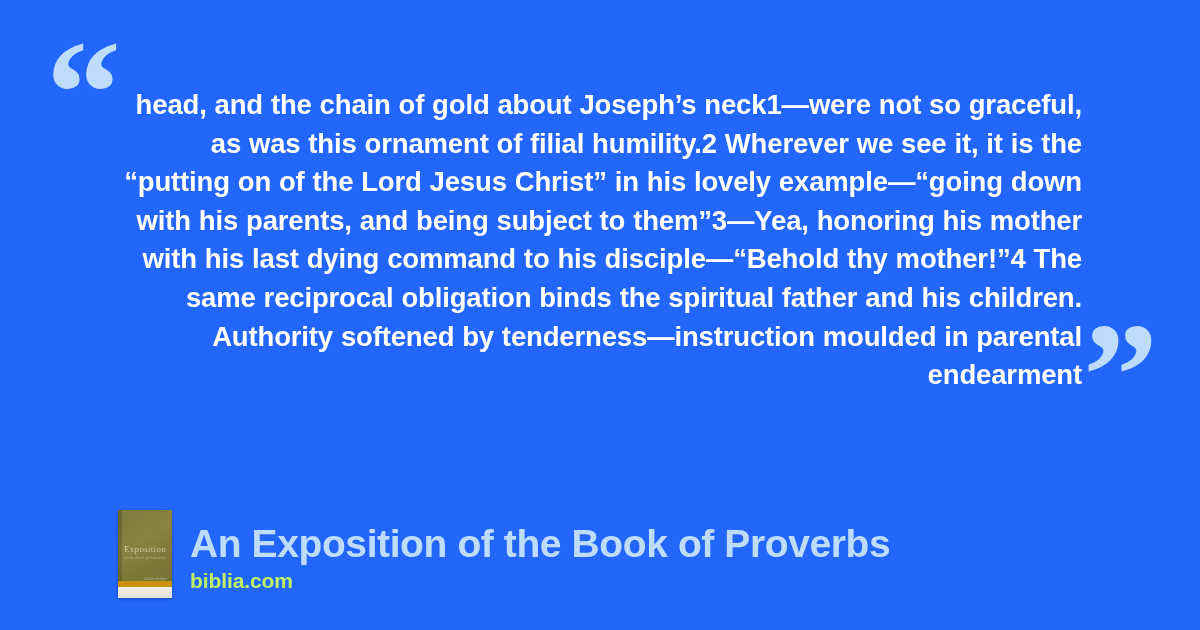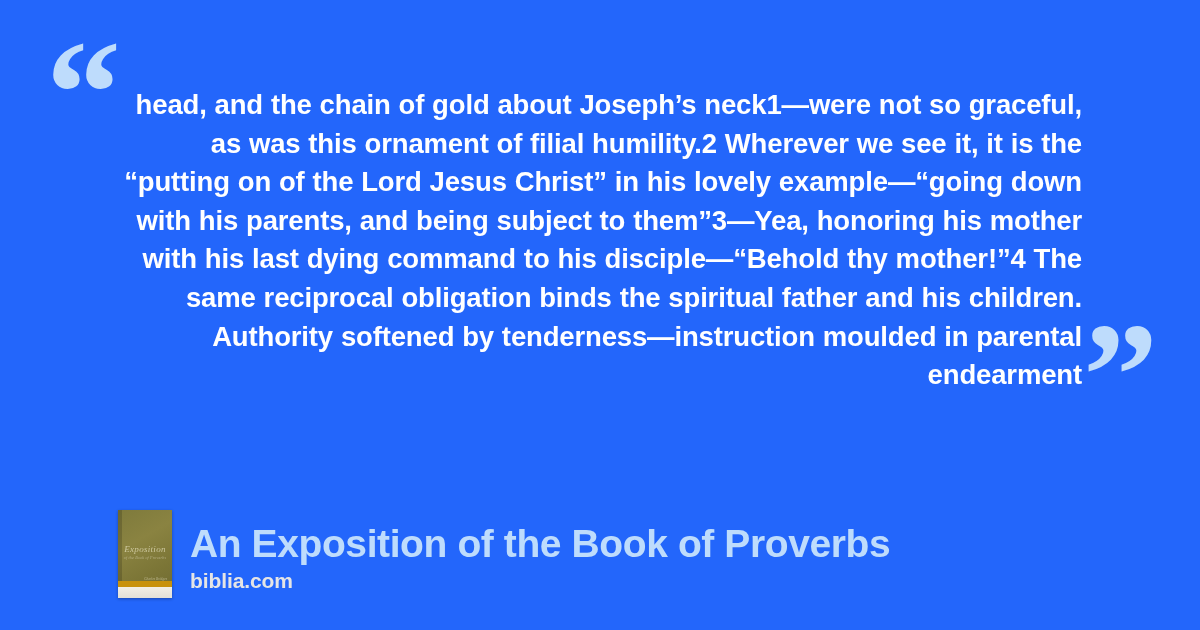--- a/index.html
+++ b/index.html
@@ -85,21 +85,20 @@
     left: 0; top: 0; bottom: 0;
     width: 4px;
     background: rgba(0,0,0,0.16);
   }
   #book-cover-title-script {
     position: absolute;
     left: 0; right: 0;
     top: 34px;
     text-align: center;
     font-family: "Liberation Serif", serif;
-    font-style: italic;
     font-size: 9px;
     color: #d9d4ae;
     opacity: 0.85;
     letter-spacing: 0.3px;
     white-space: nowrap;
   }
   #book-cover-subtitle-script {
     position: absolute;
     left: 0; right: 0;
     top: 45px;
@@ -148,21 +147,21 @@
     color: #bedcfc;
     font-family: "Liberation Sans", sans-serif;
     font-weight: 700;
     font-size: 39px;
     line-height: 44px;
     letter-spacing: -0.4px;
     white-space: nowrap;
   }
 
   #site-url {
-    color: #e5e5e5;
+    color: #bef264;
     font-family: "Liberation Sans", sans-serif;
     font-weight: 700;
     font-size: 21px;
     line-height: 26px;
     letter-spacing: -0.1px;
     margin-top: 2px;
     white-space: nowrap;
   }
 </style>
 </head>

